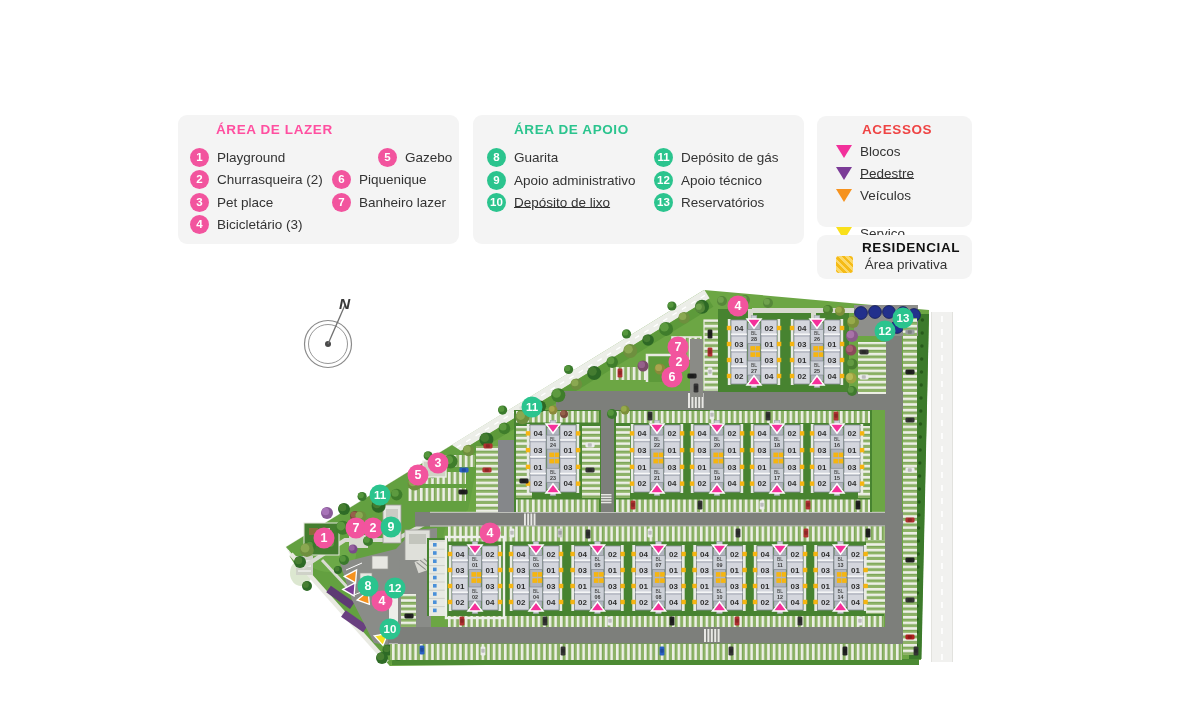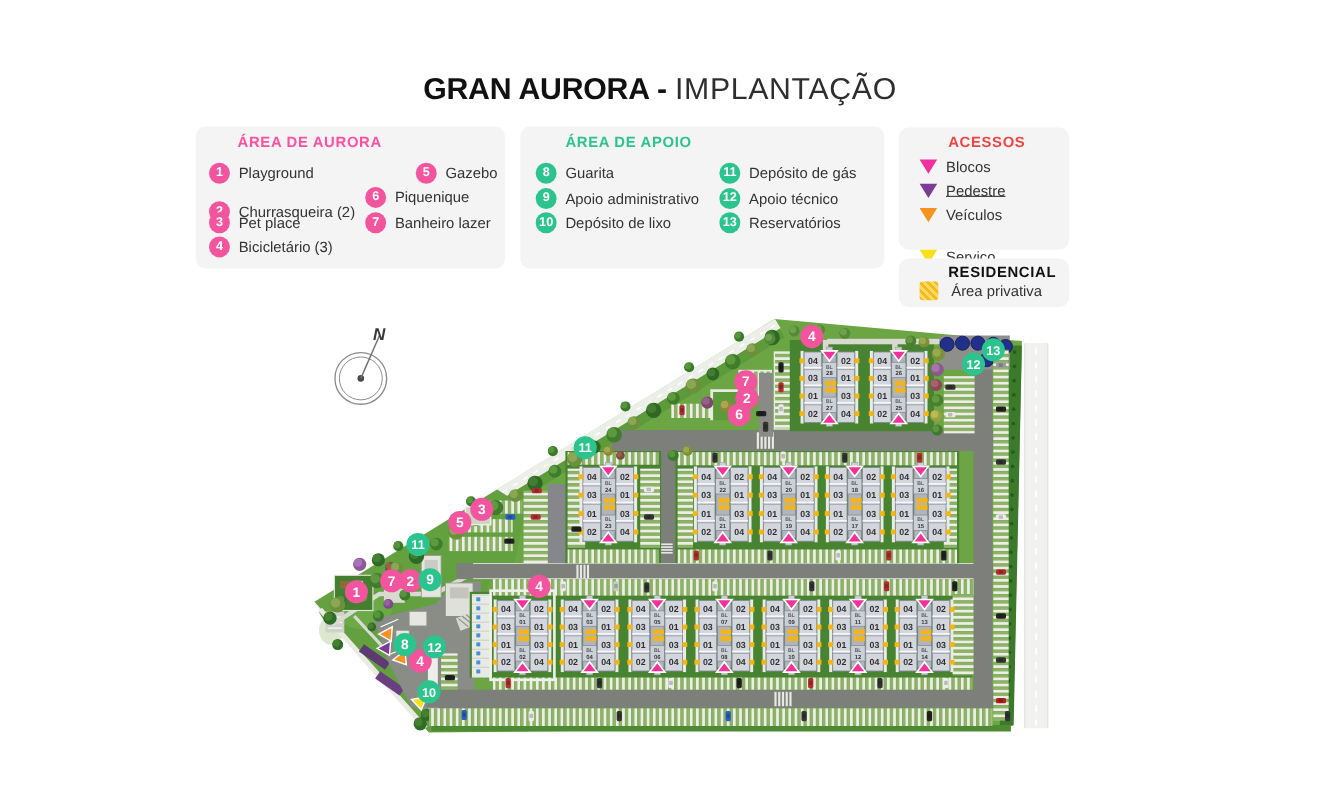--- a/index.html
+++ b/index.html
@@ -1441,47 +1441,46 @@
         <circle cx="885" cy="331" r="10.5" fill="#2bc48e"></circle>
         <text x="885" y="335.3" text-anchor="middle" font-size="11.5" font-weight="bold" fill="#ffffff">12</text>
       </g>
 
 <g>
         <circle cx="903" cy="318" r="10.5" fill="#2bc48e"></circle>
         <text x="903" y="322.3" text-anchor="middle" font-size="11.5" font-weight="bold" fill="#ffffff">13</text>
       </g>
 </svg>
 
-<div class="title"><b>GRAN AURORA -</b> <span class="light">IMPLANTAÇÃO</span></div>
 
 <div class="card" style="left:178px;top:115px;width:281px;height:129px;"></div>
-<div class="item hdr" style="left:216px;top:122px;color:#ff4fa0;">ÁREA DE AURORA</div>
+<div class="item hdr" style="left:216px;top:122px;color:#ff4fa0;">ÁREA DE LAZER</div>
 
 <div class="item" style="left:190px;top:148px;"><span class="dot pink">1</span><span class="lbl">Playground</span></div>
 
-<div class="item" style="left:190px;top:183px;"><span class="dot pink">2</span><span class="lbl">Churrasqueira (2)</span></div>
+<div class="item" style="left:190px;top:170px;"><span class="dot pink">2</span><span class="lbl">Churrasqueira (2)</span></div>
 
 <div class="item" style="left:190px;top:193px;"><span class="dot pink">3</span><span class="lbl">Pet place</span></div>
 
 <div class="item" style="left:190px;top:215px;"><span class="dot pink">4</span><span class="lbl">Bicicletário (3)</span></div>
 
 <div class="item" style="left:332px;top:148px;margin-left:46px;"><span class="dot pink">5</span><span class="lbl">Gazebo</span></div>
 
 <div class="item" style="left:332px;top:170px;"><span class="dot pink">6</span><span class="lbl">Piquenique</span></div>
 
 <div class="item" style="left:332px;top:193px;"><span class="dot pink">7</span><span class="lbl">Banheiro lazer</span></div>
 
 <div class="card" style="left:473px;top:115px;width:331px;height:129px;"></div>
 <div class="item hdr" style="left:514px;top:122px;color:#2bc48e;">ÁREA DE APOIO</div>
 
 <div class="item" style="left:487px;top:148px;"><span class="dot green">8</span><span class="lbl">Guarita</span></div>
 
 <div class="item" style="left:487px;top:171px;"><span class="dot green">9</span><span class="lbl">Apoio administrativo</span></div>
 
-<div class="item" style="left:487px;top:193px;"><span class="dot green">10</span><span class="lbl">Depósito de lixo</span></div>
+<div class="item" style="left:487px;top:193px;text-decoration:underline;"><span class="dot green">10</span><span class="lbl">Depósito de lixo</span></div>
 
 <div class="item" style="left:654px;top:148px;"><span class="dot green">11</span><span class="lbl">Depósito de gás</span></div>
 
 <div class="item" style="left:654px;top:171px;"><span class="dot green">12</span><span class="lbl">Apoio técnico</span></div>
 
 <div class="item" style="left:654px;top:193px;"><span class="dot green">13</span><span class="lbl">Reservatórios</span></div>
 
 <div class="card" style="left:817px;top:116px;width:155px;height:111px;"></div>
 <div class="item hdr" style="left:862px;top:122px;color:#ef4444;">ACESSOS</div>
 

